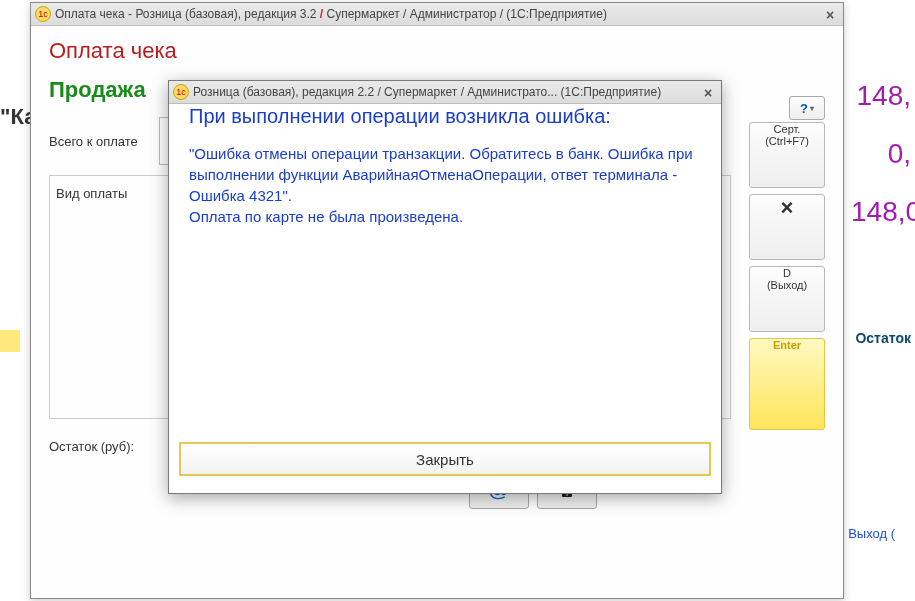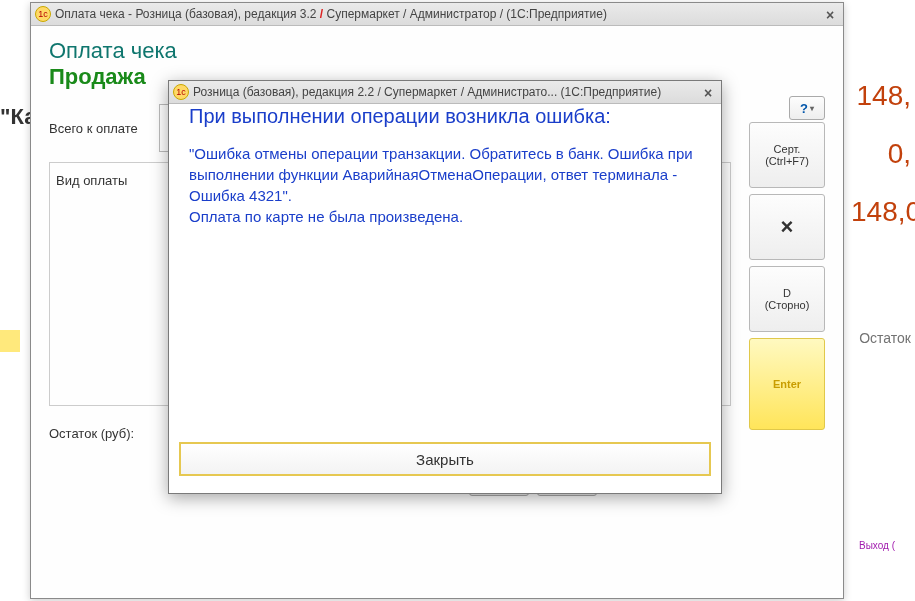--- a/index.html
+++ b/index.html
@@ -1,42 +1,42 @@
 <!DOCTYPE html>
 <html><head>
 <meta charset="utf-8">
 <style>
 html,body{margin:0;padding:0;width:915px;height:601px;font-family:Arial,sans-serif;font-size:12px;background:#f5f5f5;overflow:hidden}
 .bg-page{position:absolute;inset:0;background:#fff}
 .bg-partial{position:absolute;left:0;top:80px;color:#333;font-size:22px;font-weight:bold}
 .bg-row{position:absolute;left:0;top:330px;width:20px;height:22px;background:#ffe97c}
 .bg-amounts{position:absolute;right:4px;top:80px;width:60px;text-align:right}
-.bg-amounts div{font-size:28px;color:#c2410c;margin-bottom:26px;font-weight:300}
-.bg-ostatok{position:absolute;right:4px;top:330px;font-size:14px;color:#737373;font-weight:normal}
-.bg-exit{position:absolute;right:20px;bottom:50px;color:#a21caf;font-size:10px}
+.bg-amounts div{font-size:28px;color:#a21caf;margin-bottom:26px;font-weight:300}
+.bg-ostatok{position:absolute;right:4px;top:330px;font-size:14px;color:#0c4a6e;font-weight:bold}
+.bg-exit{position:absolute;right:20px;bottom:60px;color:#1d4ed8;font-size:13px}
 .bg-bottom{position:absolute;left:30px;bottom:2px;display:flex;gap:30px;color:#888}
 .main-window{position:absolute;left:30px;top:2px;width:812px;height:595px;background:#fefefe;border:1px solid #8a8a8a;box-shadow:0 2px 8px rgba(0,0,0,0.2)}
 .titlebar{height:22px;background:linear-gradient(#eaeaea,#dcdcdc);border-bottom:1px solid #bbb;display:flex;align-items:center;padding:0 4px;font-size:12px;color:#444}
 .titlebar .logo{width:14px;height:14px;background:#ffd966;border-radius:50%;border:1px solid #c9a800;margin-right:4px;display:inline-flex;align-items:center;justify-content:center;font-size:9px;color:#b30000;font-weight:normal}
 .titlebar .title{flex:1;white-space:nowrap;overflow:hidden}
 .titlebar .red{color:#d22;font-weight:bold}
 .titlebar .close{width:18px;height:14px;text-align:center;font-size:14px;color:#555;cursor:pointer;font-weight:bold}
 .body{position:relative;padding:12px 18px;height:calc(100% - 22px);box-sizing:border-box}
-.page-title{font-size:22px;color:#0f766e;margin-bottom:0}
+.page-title{font-size:22px;color:#b91c1c;margin-bottom:13px}
 .sale-label{font-size:22px;color:#1a8a1a;font-weight:bold;margin-bottom:14px}
 .form-row{display:flex;align-items:center;margin-bottom:10px}
 .form-label{width:110px;font-size:13px;color:#333;font-weight:normal}
 .total-box{flex:1;height:46px;border:1px solid #bbb;background:#fff;margin-right:8px}
 .payment-wrap{border:1px solid #ccc;height:230px;padding:6px 0;margin-bottom:10px}
 .pay-row{display:flex;align-items:center;padding:4px 6px}
 .remain-row{display:flex;align-items:center;margin-top:6px}
 .remain-amount{font-size:30px;color:#e23b00;font-weight:300}
 .remain-box{flex:1;text-align:right;padding-right:8px}
 .side-buttons{position:absolute;right:18px;top:96px;width:76px;display:flex;flex-direction:column;gap:6px}
-.side-btn{height:64px;border:1px solid #b8b8b8;background:linear-gradient(#fdfdfd,#eee);display:flex;flex-direction:column;align-items:center;justify-content:center;font-size:11px;color:#333;border-radius:3px;cursor:pointer}
+.side-btn{height:64px;border:1px solid #b8b8b8;background:linear-gradient(#fdfdfd,#eee);display:flex;flex-direction:column;align-items:center;justify-content:flex-start;font-size:11px;color:#333;border-radius:3px;cursor:pointer}
 .side-btn.x{font-size:22px;font-weight:bold}
 .side-btn.enter{height:90px;background:linear-gradient(#fff9c0,#ffe55a);border-color:#e0c84a;color:#c99d00;font-weight:bold}
 .icon-buttons{display:flex;gap:8px;margin-top:6px;margin-left:420px}
 .icon-btn{width:58px;height:38px;border:1px solid #aaa;border-radius:3px;background:linear-gradient(#fdfdfd,#eee);display:flex;align-items:center;justify-content:center;font-size:22px;cursor:pointer}
 .help-btn{position:absolute;right:18px;top:70px;width:34px;height:22px;border:1px solid #aaa;border-radius:3px;background:linear-gradient(#fdfdfd,#eee);display:flex;align-items:center;justify-content:center;font-size:13px;color:#0055aa;cursor:pointer;font-weight:bold}
 .dialog{position:absolute;left:168px;top:80px;width:552px;height:412px;background:#fff;border:1px solid #7a7a7a;box-shadow:0 4px 16px rgba(0,0,0,0.35);z-index:10}
 .dialog .d-body{padding:0 20px;height:calc(100% - 22px - 58px);box-sizing:border-box;overflow:hidden}
 .d-heading{font-size:20px;color:#1a3eca;margin-bottom:14px;line-height:1.25}
 .d-text{font-size:15px;color:#1a3eca;line-height:1.4}
 .d-footer{padding:6px 10px 10px}
@@ -114,21 +114,21 @@
     <div class="side-buttons">
       <div class="side-btn">
         <span>Серт.</span>
         <span>(Ctrl+F7)</span>
       </div>
       <div class="side-btn x">
           <span>×</span>
         </div>
       <div class="side-btn">
         <span>D</span>
-        <span>(Сторно)</span>
+        <span>(Выход)</span>
       </div>
       <div class="side-btn enter">
           <span>Enter</span>
         </div>
     </div>
   </div>
 </div>
 
 <div class="dialog">
   <div class="titlebar">

